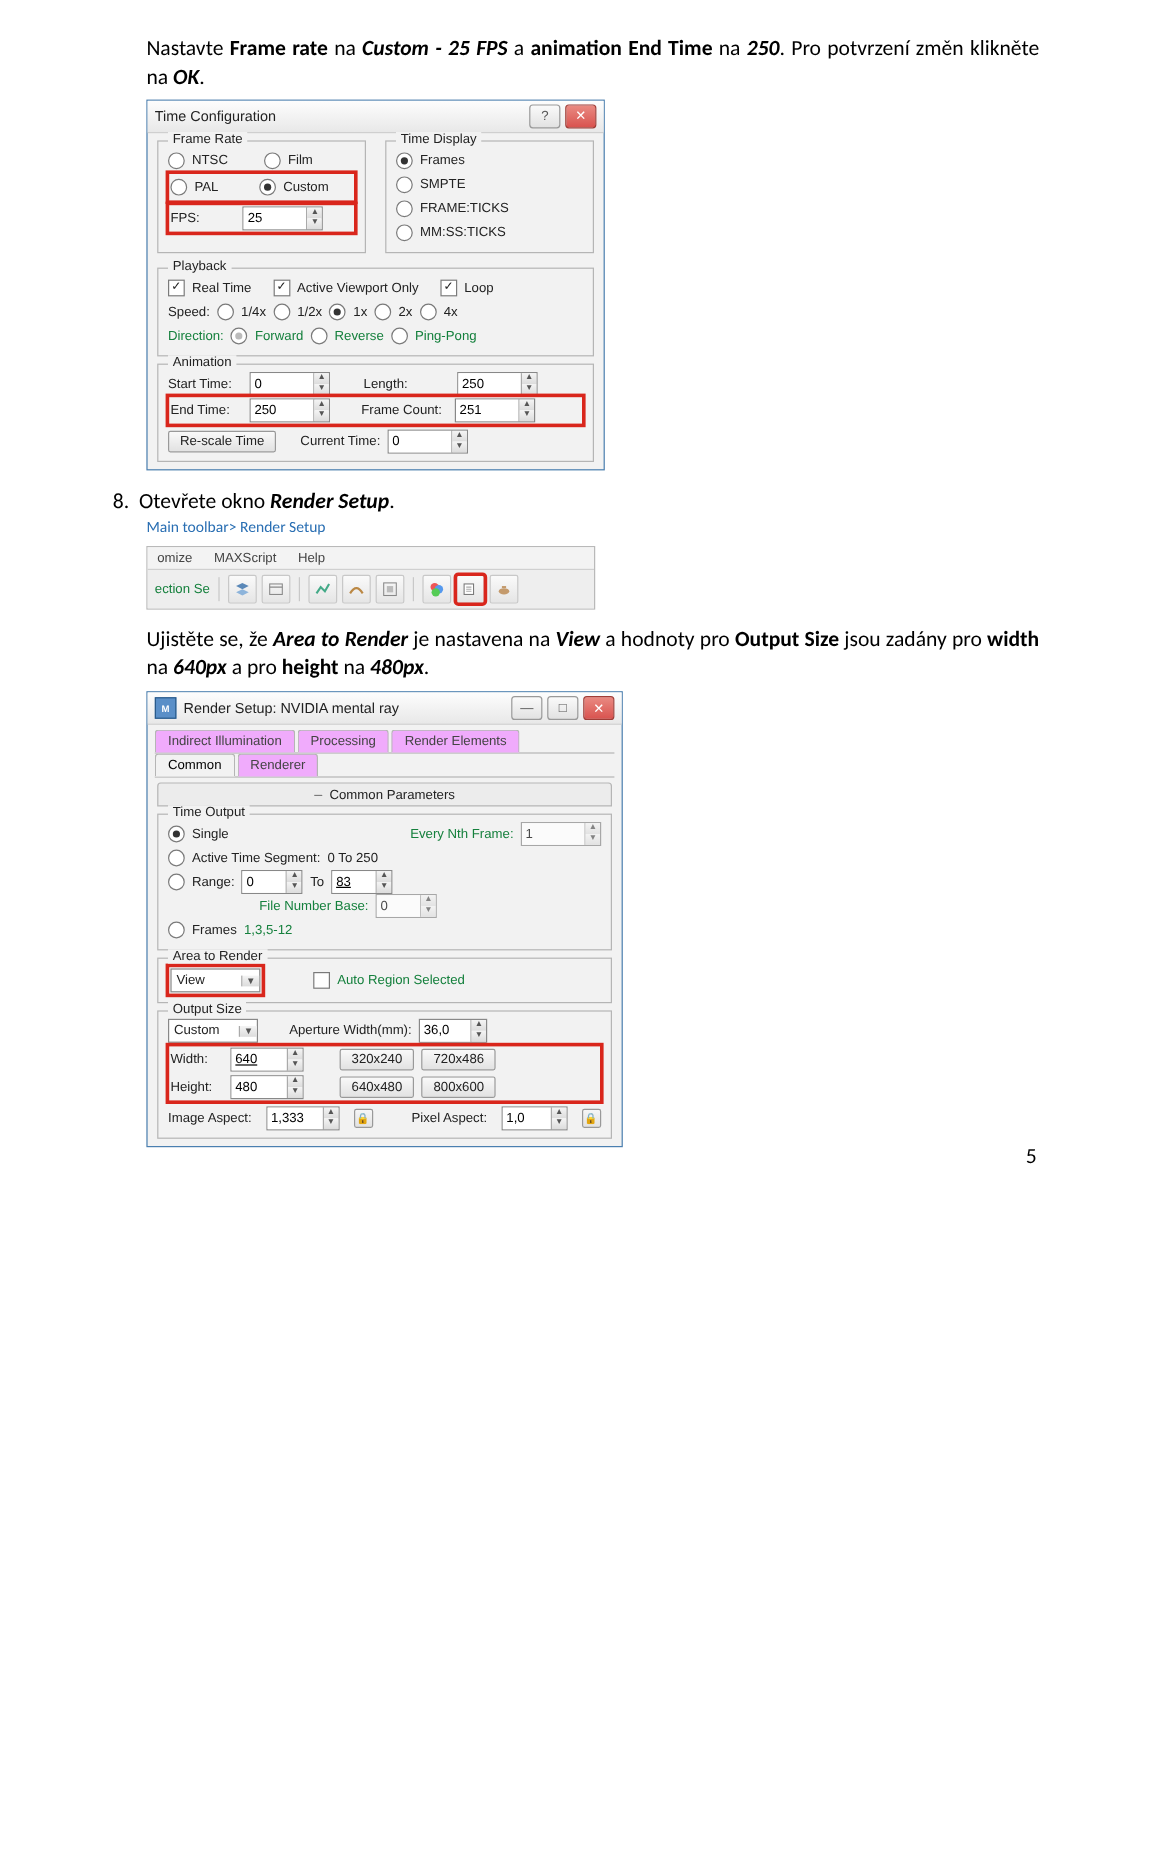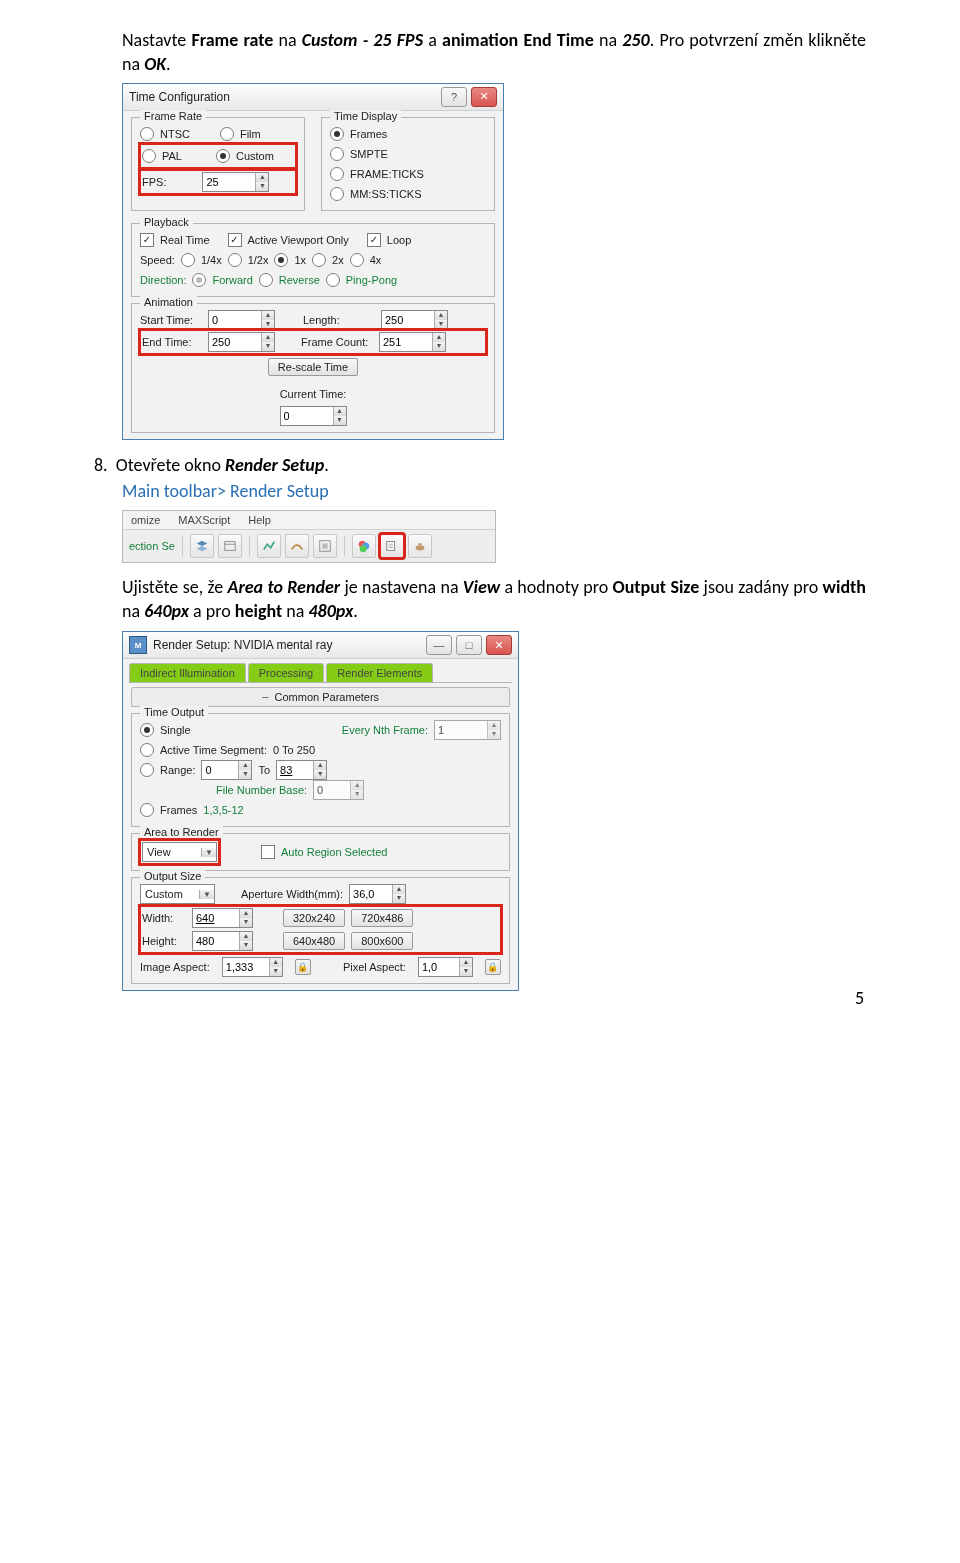--- a/index.html
+++ b/index.html
@@ -1,21 +1,21 @@
 <!DOCTYPE html>
 <html><head>
 <meta charset="utf-8">
 <style>
   html,body{margin:0;padding:0;background:#fff;font-family:Calibri,Arial,sans-serif;color:#000;}
   .page{width:892px;margin:0 auto;padding:28px 60px 30px 60px;box-sizing:border-box;position:relative;}
   p.doc-text{font-size:18px;line-height:1.35;margin:0 0 6px 0;text-align:justify;}
   .b{font-weight:bold;}
   .ib{font-weight:bold;font-style:italic;}
   .step-num{font-size:18px;margin:0 0 4px 0;}
-  .blue{color:#2a6fb3;font-size:18px;margin:0 0 8px 28px;}
+  .blue{color:#2a6fb3;font-size:13px;margin:0 0 8px 28px;}
   .pagenum{position:absolute;bottom:12px;right:62px;font-size:18px;}
   
   .scr{border:1px solid #4a7fb0;background:#f2f2f2;font-family:"Segoe UI",Tahoma,sans-serif;color:#222;font-size:12px;}
   .titlebar{background:linear-gradient(#fdfdfd,#e8e8e8);border-bottom:1px solid #cfcfcf;height:26px;display:flex;align-items:center;padding:0 6px;}
   .tb-title{flex:1;font-size:12px;color:#222;}
   .tb-btn{width:24px;height:18px;border:1px solid #999;border-radius:3px;margin-left:4px;background:linear-gradient(#fafafa,#e2e2e2);display:flex;align-items:center;justify-content:center;font-size:11px;color:#555;}
   .tb-close{background:linear-gradient(#e98a82,#d9534f);color:#fff;border-color:#a13c36;}
   .grp{border:1px solid #b5b5b5;margin:6px 8px;padding:6px 8px 6px 8px;position:relative;background:#f2f2f2;}
   .grp-title{position:absolute;top:-8px;left:8px;background:#f2f2f2;padding:0 4px;font-size:11px;color:#222;}
   .row{display:flex;align-items:center;gap:6px;min-height:20px;}
@@ -28,21 +28,21 @@
   .spin .arrs{display:flex;flex-direction:column;border-left:1px solid #aaa;}
   .spin .ar{width:12px;height:9px;font-size:7px;line-height:7px;text-align:center;color:#555;background:linear-gradient(#f4f4f4,#dcdcdc);}
   .sel{display:inline-flex;border:1px solid #888;background:#fff;height:18px;align-items:center;}
   .sel .v{padding:0 4px;min-width:50px;font-size:11px;}
   .sel .dd{width:14px;border-left:1px solid #aaa;background:linear-gradient(#f4f4f4,#dcdcdc);font-size:8px;text-align:center;color:#555;}
   .btn{border:1px solid #999;background:linear-gradient(#f9f9f9,#e2e2e2);padding:2px 9px;font-size:11px;border-radius:2px;}
   .hl{outline:3px solid #d9261c;outline-offset:-1px;}
   .dim{color:#15803d;}
   .lbl{font-size:11px;}
   .tabrow{display:flex;border-bottom:1px solid #b5b5b5;margin:4px 6px 0 6px;font-size:11px;}
-  .tab{border:1px solid #b5b5b5;border-bottom:none;padding:3px 10px;background:#84cc16;margin-right:2px;border-radius:3px 3px 0 0;color:#444;}
+  .tab{border:1px solid #b5b5b5;border-bottom:none;padding:3px 10px;background:#f0abfc;margin-right:2px;border-radius:3px 3px 0 0;color:#444;}
   .tab.active{background:#f2f2f2;font-weight:normal;color:#000;}
   .menubar{display:flex;gap:18px;background:#f3f3f3;border-bottom:1px solid #d0d0d0;padding:3px 8px;font-size:11px;color:#444;}
   .toolbar{display:flex;align-items:center;gap:4px;background:#eee;padding:4px 6px;}
   .micon{width:22px;height:22px;border:1px solid #c8c8c8;border-radius:2px;background:linear-gradient(#fafafa,#e5e5e5);display:flex;align-items:center;justify-content:center;}
   .micon svg{width:14px;height:14px;}
   .lock{width:14px;height:14px;border:1px solid #999;border-radius:2px;display:inline-flex;align-items:center;justify-content:center;font-size:9px;background:linear-gradient(#f6f6f6,#e2e2e2);}
 </style>
 </head>
 <body>
 
@@ -193,21 +193,21 @@
       <span style="width:14px"></span>
       <span class="lbl" style="width:72px;color:#222">Frame Count:</span>
       <span class="spin">
             <input value="251" style="">
             <span class="arrs">
               <span class="ar">▲</span>
               <span class="ar">▼</span>
             </span>
           </span>
     </div>
-    <div class="row" style="margin-top:4px;flex-direction:column;">
+    <div class="row" style="margin-top:4px;">
       <span class="btn">Re-scale Time</span>
       <span style="width:8px"></span>
       <span class="lbl">Current Time:</span>
       <span class="spin">
             <input value="0" style="">
             <span class="arrs">
               <span class="ar">▲</span>
               <span class="ar">▼</span>
             </span>
           </span>
@@ -290,20 +290,24 @@
     <span style="width:16px;height:16px;background:#5a8fc8;border:1px solid #2a5a8a;margin-right:6px;display:inline-flex;align-items:center;justify-content:center;color:#fff;font-size:8px;font-weight:bold;">M</span>
     <span class="tb-title">Render Setup: NVIDIA mental ray</span>
     <span class="tb-btn">—</span>
     <span class="tb-btn">□</span>
     <span class="tb-btn tb-close">✕</span>
   </div>
   <div class="tabrow">
     <span class="tab">Indirect Illumination</span>
     <span class="tab">Processing</span>
     <span class="tab">Render Elements</span>
+  </div>
+  <div class="tabrow" style="margin-top:0;">
+    <span class="tab active">Common</span>
+    <span class="tab">Renderer</span>
   </div>
   <div style="border:1px solid #b5b5b5;margin:4px 8px 0 8px;background:#ececec;text-align:center;padding:2px;border-radius:3px 3px 0 0;">
     <span style="margin-right:6px;color:#666">–</span><span class="lbl">Common Parameters</span>
   </div>
 
   <div class="grp">
     <span class="grp-title">Time Output</span>
     <div class="row">
       <span class="radio">
             <span class="dot"></span>

